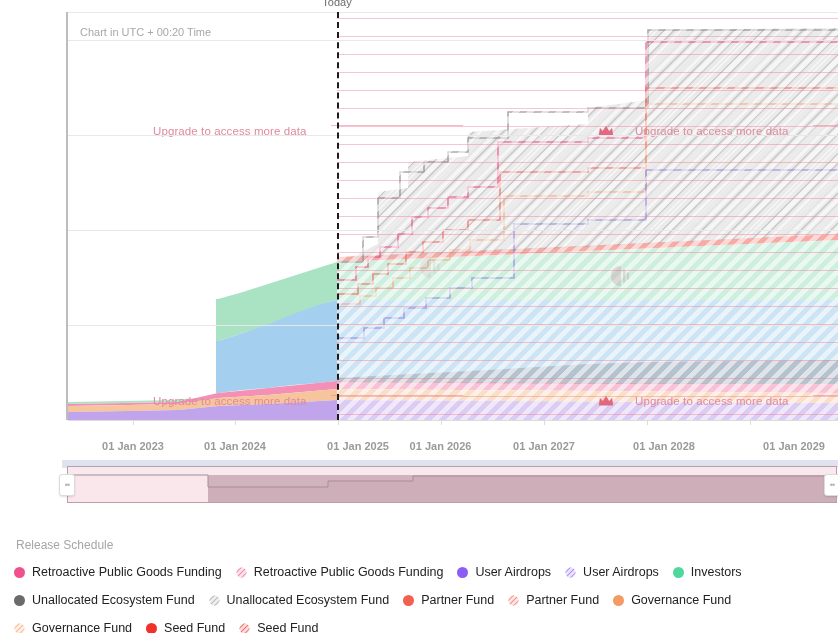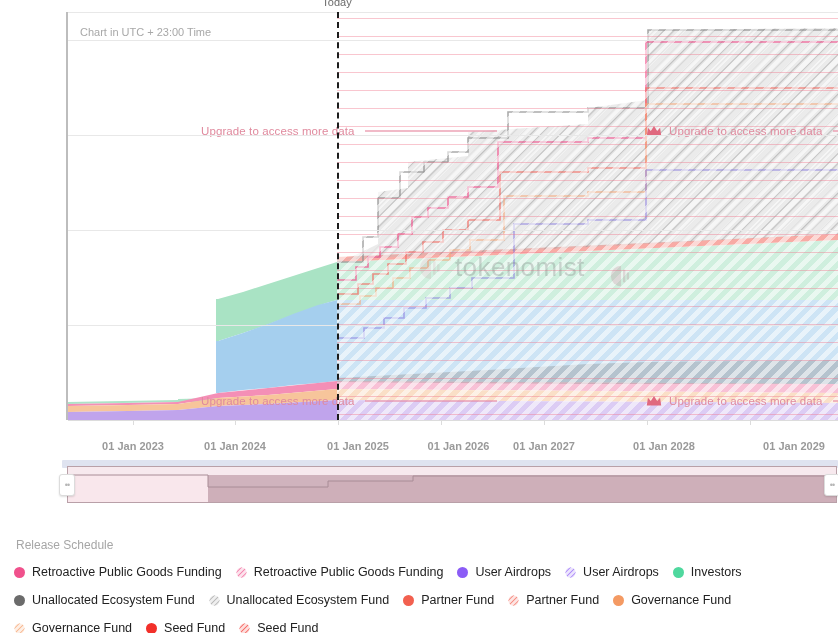--- a/index.html
+++ b/index.html
@@ -75,22 +75,22 @@
         rgba(255,255,255,.55) 5px, rgba(255,255,255,.55) 10px);
   }
   #locked-lines { position:absolute; inset:0; }
   .hline {
     position:absolute; left:0; width:100%; height:1.4px;
     background:rgba(240,120,140,.42);
   }
 
   
   .upgrade-row {
-    position:absolute; display:flex; align-items:center; gap:0px;
-    white-space:nowrap; pointer-events:auto;margin-left:48px;
+    position:absolute; display:flex; align-items:flex-start; gap:14px;
+    white-space:nowrap; pointer-events:auto;
   }
   .upg-text { font-size:11.5px; color:#e08a9e; letter-spacing:.1px; }
   .upg-rule { width:132px; height:1.4px; background:rgba(230,130,155,.55); margin:0 10px; }
   .crown { width:16px; height:12px; margin-right:7px; display:block; }
 
   
   #watermark {
     position:absolute; left:349px; top:240px;
     display:flex; align-items:center; gap:8px; opacity:.30;
   }
@@ -260,21 +260,20 @@
           <div class="hline" style="top:402px"></div>
         </div>
       </div>
 
       <div id="watermark">
         <svg class="wm-logo-sm" width="30" height="30" viewBox="0 0 30 30">
           <path d="M14,4 A11,11 0 0 0 14,26 Z" fill="#c86a84" opacity=".75"></path>
           <rect x="16" y="8" width="2.6" height="14" rx="1.3" fill="#c86a84" opacity=".75"></rect>
           <rect x="20" y="11" width="2.6" height="8" rx="1.3" fill="#c86a84" opacity=".75"></rect>
         </svg>
-        <span id="wm-text">tokenomist</span>
       </div>
       <svg id="wm-mark-2" width="28" height="28" viewBox="0 0 30 30">
         <path d="M14,4 A11,11 0 0 0 14,26 Z" fill="#b4647c" opacity=".6"></path>
         <rect x="16" y="8" width="2.6" height="14" rx="1.3" fill="#b4647c" opacity=".6"></rect>
         <rect x="20" y="11" width="2.6" height="8" rx="1.3" fill="#b4647c" opacity=".6"></rect>
       </svg>
 
       <div class="upgrade-row" style="left:85px; top:113px;">
         <span class="upg-text">Upgrade to access more data</span>
         <span class="upg-rule"></span>
@@ -311,26 +310,26 @@
     <div class="xtick-mark" style="left:133px;"></div>
     <div class="xtick-mark" style="left:235px;"></div>
     <div class="xtick-mark" style="left:338px;"></div>
     <div class="xtick-mark" style="left:441px;"></div>
     <div class="xtick-mark" style="left:544px;"></div>
     <div class="xtick-mark" style="left:647px;"></div>
     <div class="xtick-mark" style="left:750px;"></div>
     <span class="xtick-label" style="left:133px;">01 Jan 2023</span>
     <span class="xtick-label" style="left:235px;">01 Jan 2024</span>
     <span class="xtick-label" style="left:358px;">01 Jan 2025</span>
-    <span class="xtick-label" style="left:450px;padding-left:17px;">01 Jan 2026</span>
+    <span class="xtick-label" style="left:432px;padding-left:17px;">01 Jan 2026</span>
     <span class="xtick-label" style="left:544px;">01 Jan 2027</span>
     <span class="xtick-label" style="left:664px;">01 Jan 2028</span>
     <span class="xtick-label" style="left:750px;margin-left:44px;">01 Jan 2029</span>
 
-    <span id="utc-note">Chart in UTC + 23:00 Time</span>
+    <span id="utc-note">Chart in UTC + 00:20 Time</span>
 
     <div id="today-line"></div>
     <span id="today-label">Today</span>
   </div>
 
   <div id="navigator">
     <div id="nav-track"></div>
     <div id="nav-body">
       <svg width="770" height="37">
         <path d="M0,37 L0,8 L770,8 L770,37 Z" fill="#c9a9b4" opacity=".85"></path>

